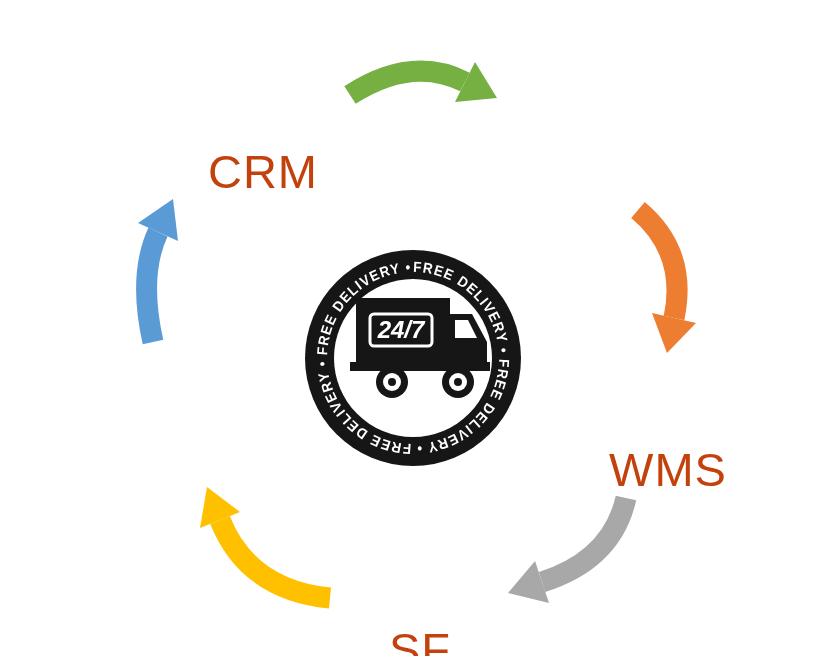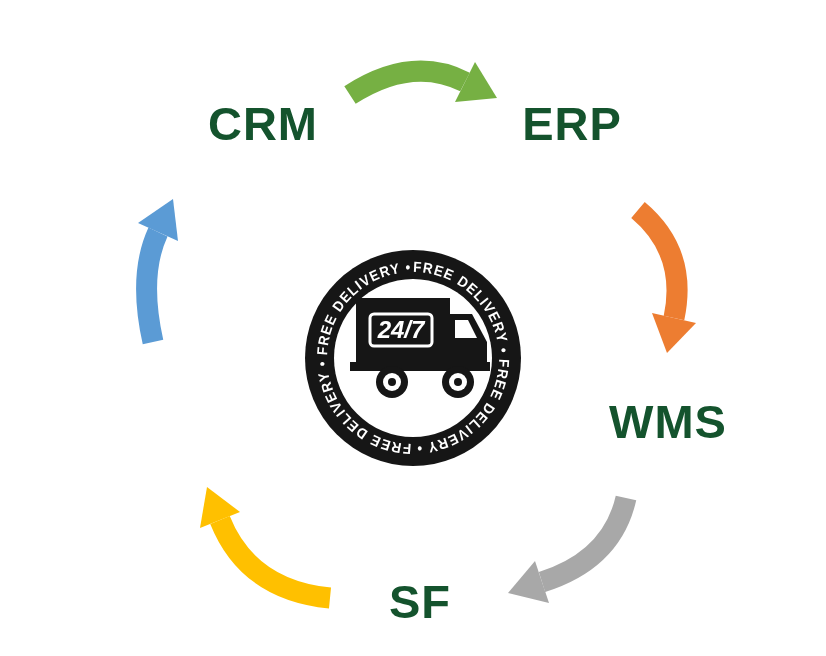--- a/index.html
+++ b/index.html
@@ -8,25 +8,26 @@
     width: 826px;
     height: 656px;
     background: #ffffff;
     font-family: "Liberation Sans", sans-serif;
     overflow: hidden;
   }
   .diagram-svg { position: absolute; left: 0; top: 0; }
   .node-label {
     position: absolute;
     transform: translate(-50%, -50%);
-    font-weight: 700;
+    font-weight: 400;
     font-size: 47px;
     letter-spacing: 1px;
-    color: #14532d;
+    color: #c2410c;
     white-space: nowrap;
+    margin-top: 48px;
   }
   .arrow-body { fill: none; stroke-width: 21; stroke-linecap: butt; }
   .ring-text {
     font-family: "Liberation Sans", sans-serif;
     font-weight: 700;
     font-size: 14.5px;
     letter-spacing: 1.2px;
     fill: #ffffff;
   }
   .truck-label {
@@ -98,17 +99,16 @@
         <circle cx="392" cy="382" r="4" fill="#161616"></circle>
 
         <circle cx="458" cy="382" r="16" fill="#161616"></circle>
         <circle cx="458" cy="382" r="9" fill="#ffffff"></circle>
         <circle cx="458" cy="382" r="4" fill="#161616"></circle>
       </g>
     </g>
   </svg>
 
   <div class="node-label" style="left:263px; top:123px;">CRM</div>
-  <div class="node-label" style="left:572px; top:123px;">ERP</div>
   <div class="node-label" style="left:420px; top:601px;">SF</div>
   <div class="node-label" style="left:668px; top:421px;">WMS</div>
 
 </div>
 
 </body></html>

